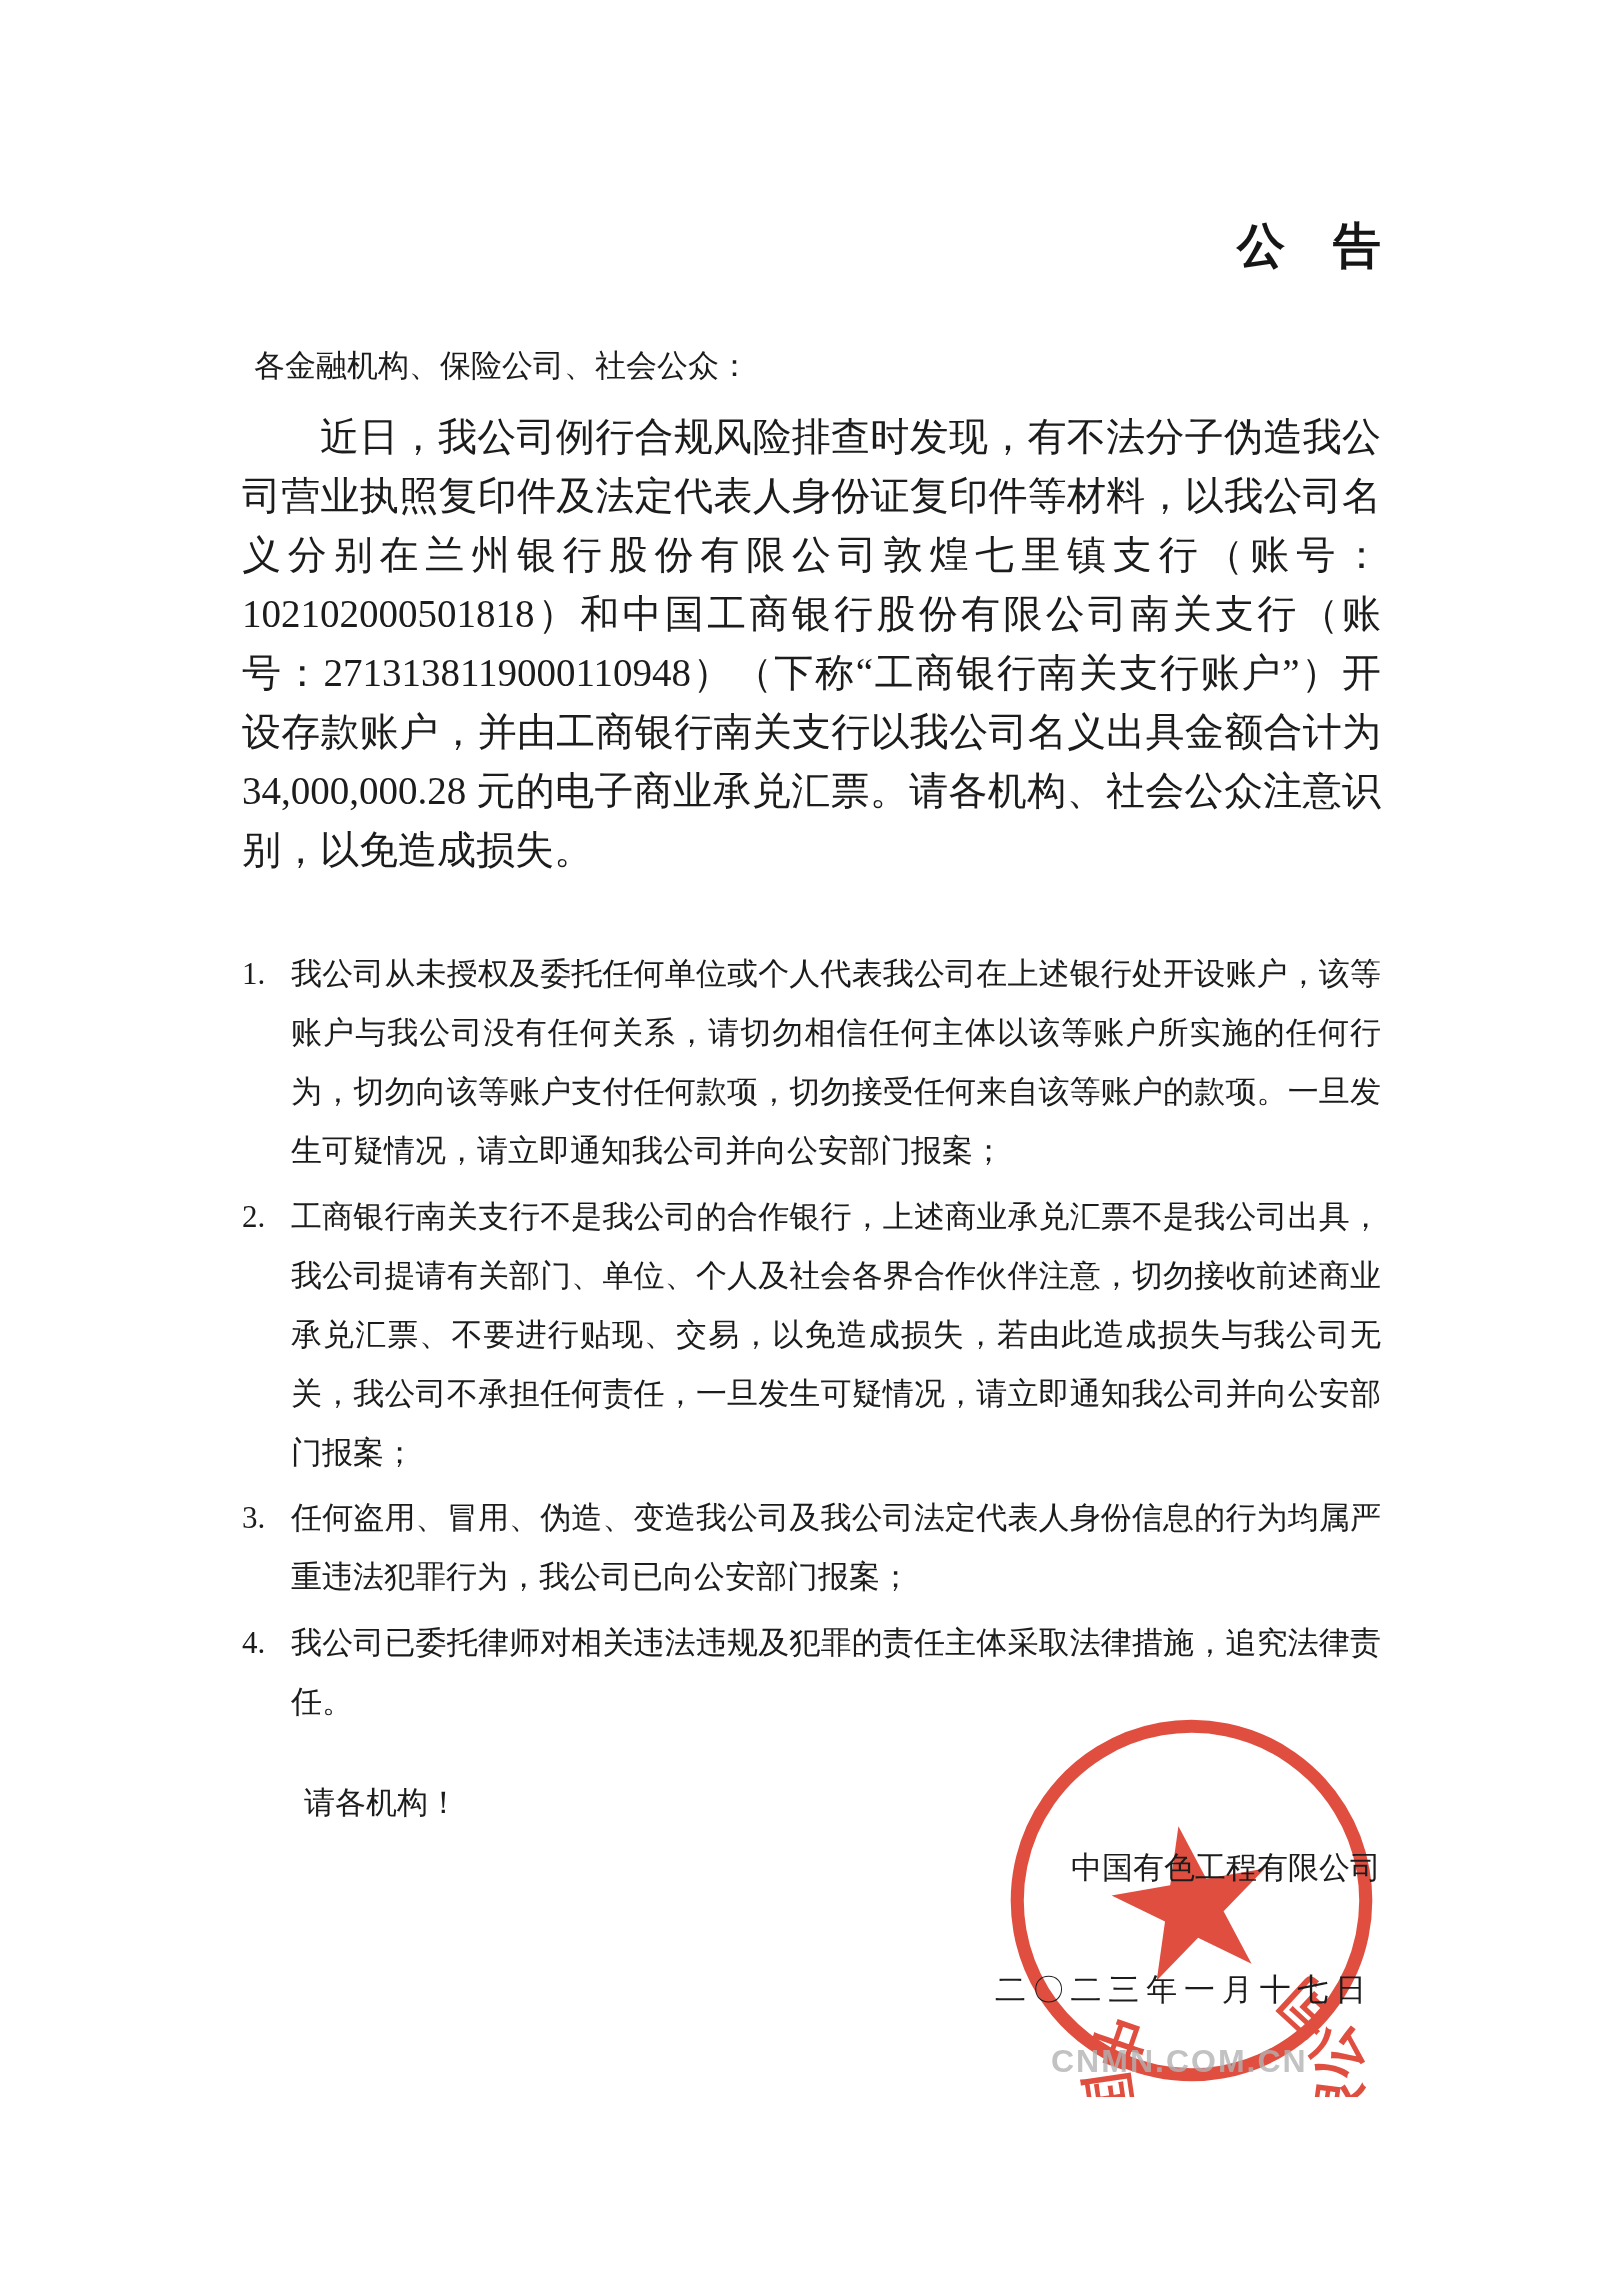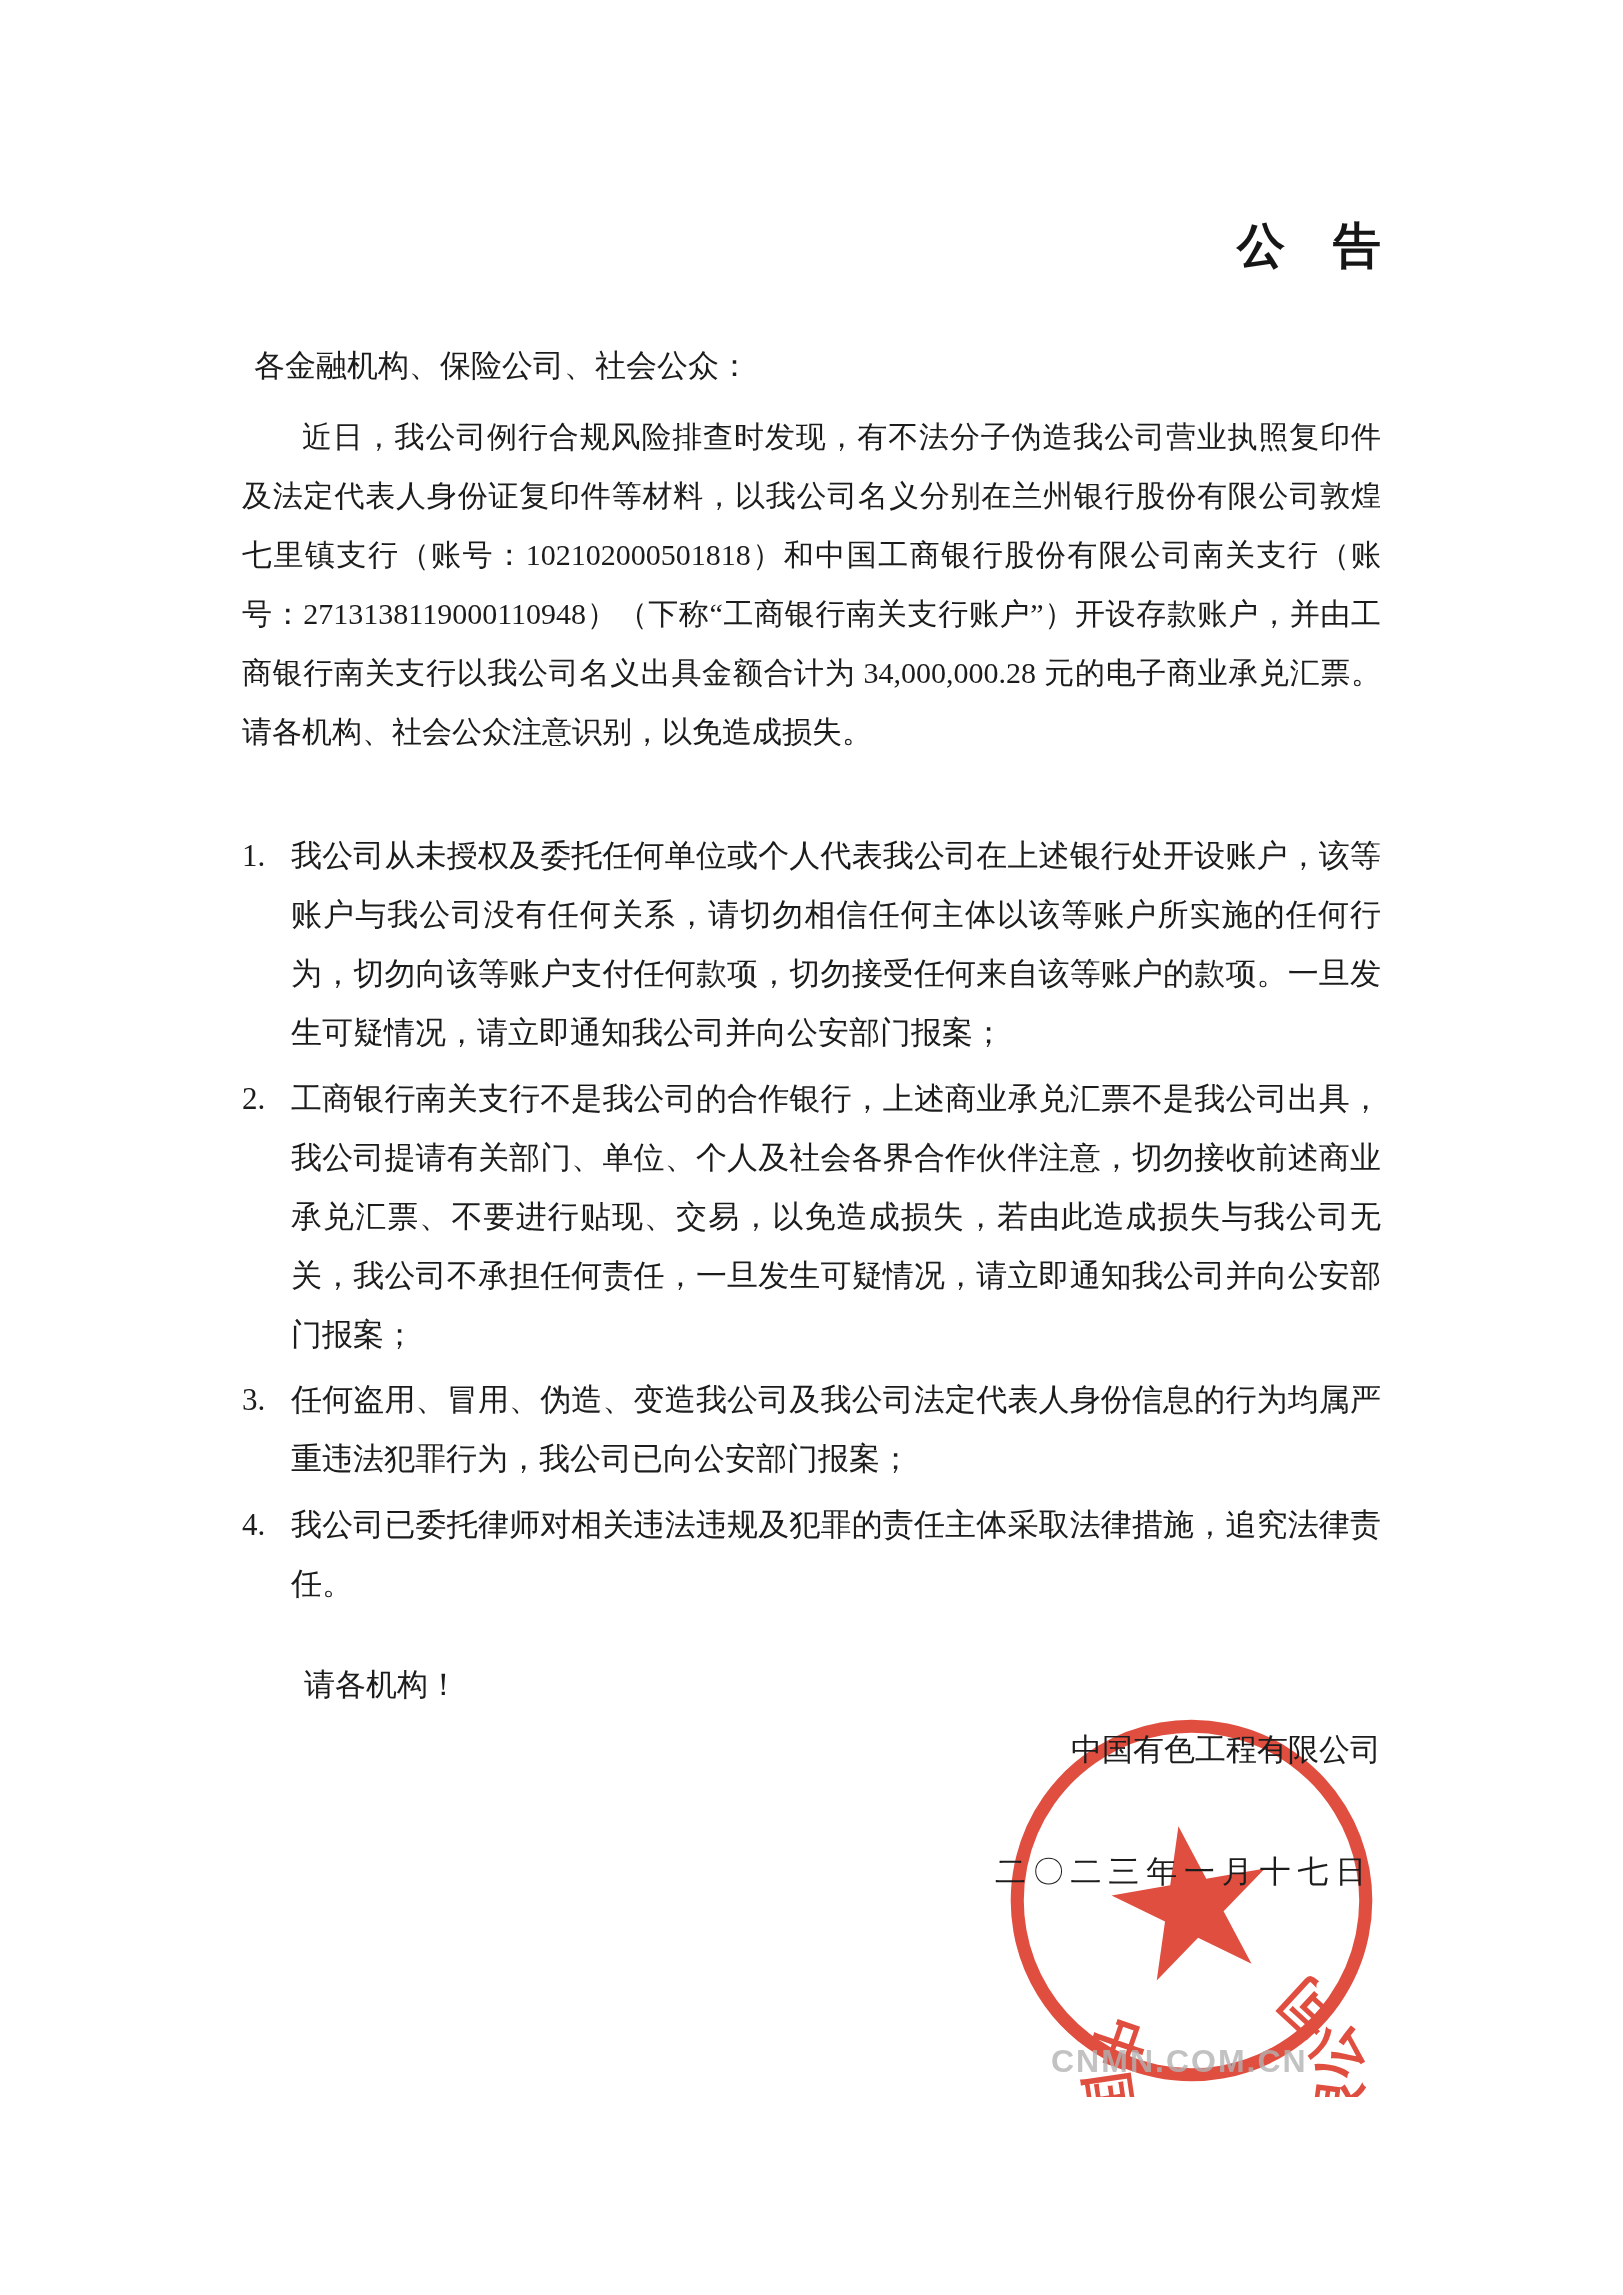--- a/index.html
+++ b/index.html
@@ -22,21 +22,21 @@
     line-height:60px;
     margin:0 0 60px 0;
     color:#161616;
   }
   .salutation{
     font-size:31px;
     line-height:59px;
     margin:12px;
   }
   .para{
-    font-size:30px;
+    font-size:39px;
     line-height:59px;
     text-align:justify;
     text-indent:2em;
     margin:0;
   }
   .follow{margin-top:75px;}
   .notice-list{
     list-style:none;
     margin:65px 0 0 0;
     padding:0;

